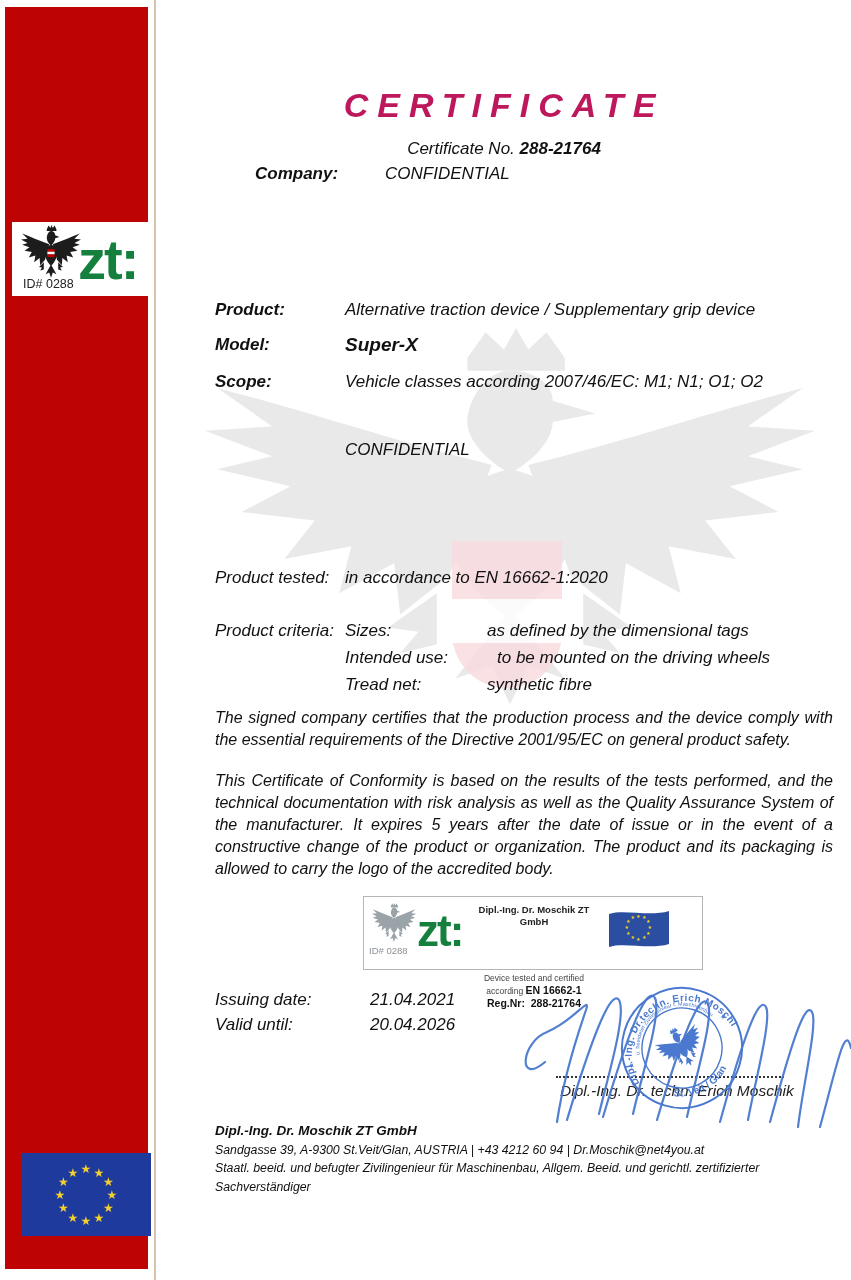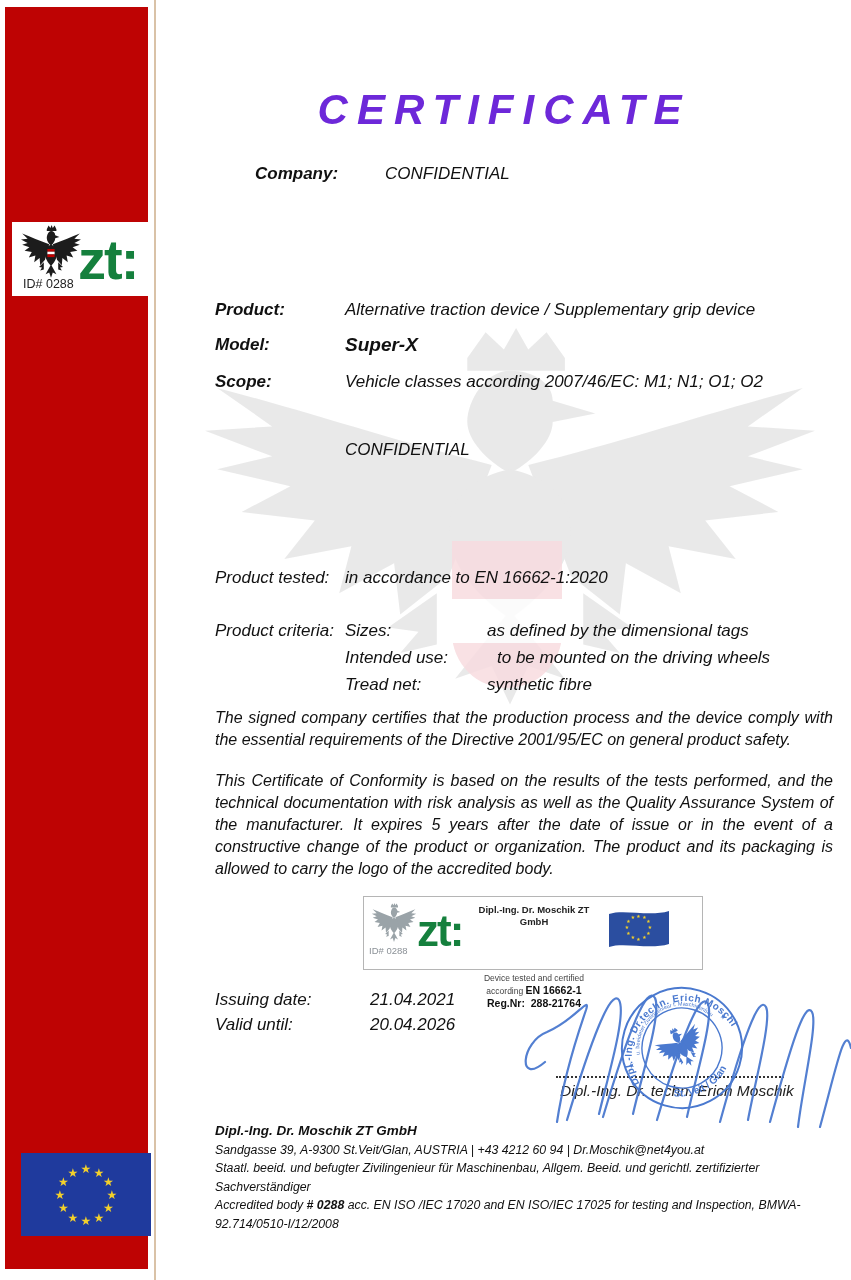--- a/index.html
+++ b/index.html
@@ -16,21 +16,21 @@
   .wm-shield .s2{height:44px;background:#ffffff;}
   .wm-shield .s3{height:45px;background:#f8dce0;}
   
   .topbadge{position:absolute;left:12px;top:222px;width:142px;height:74px;background:#fff;z-index:2;}
   .topbadge svg.eagle{position:absolute;left:8px;top:3px;width:62px;height:54px;}
   .topbadge .idlbl{position:absolute;left:11px;top:55px;font-size:12.5px;color:#222;}
   .zt{font-weight:800;color:#15803d;letter-spacing:-2px;line-height:1;}
   .topbadge .zt{position:absolute;left:66px;top:10px;font-size:56px;}
   
   .title{position:absolute;left:160px;top:86px;width:688px;text-align:center;z-index:2;
-         font-style:italic;font-weight:700;font-size:42px;letter-spacing:9px;color:#6d28d9;}
+         font-style:italic;font-weight:700;font-size:34px;letter-spacing:9px;color:#be185d;}
   .certno{position:absolute;left:160px;top:139px;width:688px;text-align:center;z-index:2;
           font-style:italic;font-size:17px;}
   .certno b{font-weight:700;}
   .row{position:absolute;z-index:2;font-style:italic;font-size:17px;}
   .lblb{font-weight:700;}
   .val{position:absolute;left:130px;top:0;white-space:nowrap;}
   
   .para{position:absolute;left:215px;width:618px;z-index:2;font-style:italic;font-size:16px;
         line-height:22px;text-align:justify;}
   
@@ -92,20 +92,23 @@
       <use href="#eagle" fill="#1c1c1c"></use>
       <rect x="44" y="40" width="12" height="4.5" fill="#c00000"></rect>
       <rect x="44" y="44.5" width="12" height="4.5" fill="#ffffff"></rect>
       <rect x="44" y="49" width="12" height="4.5" fill="#c00000"></rect>
     </svg>
     <div class="idlbl">ID# 0288</div>
     <div class="zt">zt:</div>
   </div>
 
   <div class="title">CERTIFICATE</div>
+  <div class="certno">
+    <span>Certificate No. </span><b>288-21764</b>
+  </div>
 
   <div class="row" style="left:215px;top:164px;margin-left:40px;">
     <span class="lblb">Company:</span>
     <span class="val">CONFIDENTIAL</span>
   </div>
   <div class="row" style="left:215px;top:300px;">
     <span class="lblb">Product:</span>
     <span class="val">Alternative traction device / Supplementary grip device</span>
   </div>
   <div class="row" style="left:215px;top:335px;">
@@ -218,23 +221,20 @@
       <path d="M205,152 C228,68 244,24 251,37 C257,49 240,112 233,150"></path>
       <path d="M255,152 C276,75 290,30 297,42 C303,53 288,115 283,157"></path>
       <path d="M305,157 C322,95 330,52 336,78"></path>
     </g>
   </svg>
 
   <div class="footer">
     <div class="f1">Dipl.-Ing. Dr. Moschik ZT GmbH</div>
     <div class="fx">Sandgasse 39, A-9300 St.Veit/Glan, AUSTRIA | +43 4212 60 94 | Dr.Moschik@net4you.at</div>
     <div class="fx">Staatl. beeid. und befugter Zivilingenieur für Maschinenbau, Allgem. Beeid. und gerichtl. zertifizierter Sachverständiger</div>
-    <div class="fx">
-      <span>Accredited body </span><b># 0288</b><span>  acc. EN ISO /IEC 17020 and EN ISO/IEC 17025 for testing and Inspection, BMWA-92.714/0510-I/12/2008</span>
-    </div>
   </div>
 
   <svg class="euflag" viewBox="0 0 130 83">
     <rect x="0" y="0" width="130" height="83" fill="#1f3a9d"></rect>
     <g fill="#f3d02b" font-size="12" text-anchor="middle">
       <text x="65" y="20">★</text>
         <text x="78" y="23.5">★</text>
         <text x="87.5" y="33">★</text>
       <text x="91" y="46">★</text>
         <text x="87.5" y="59">★</text>

